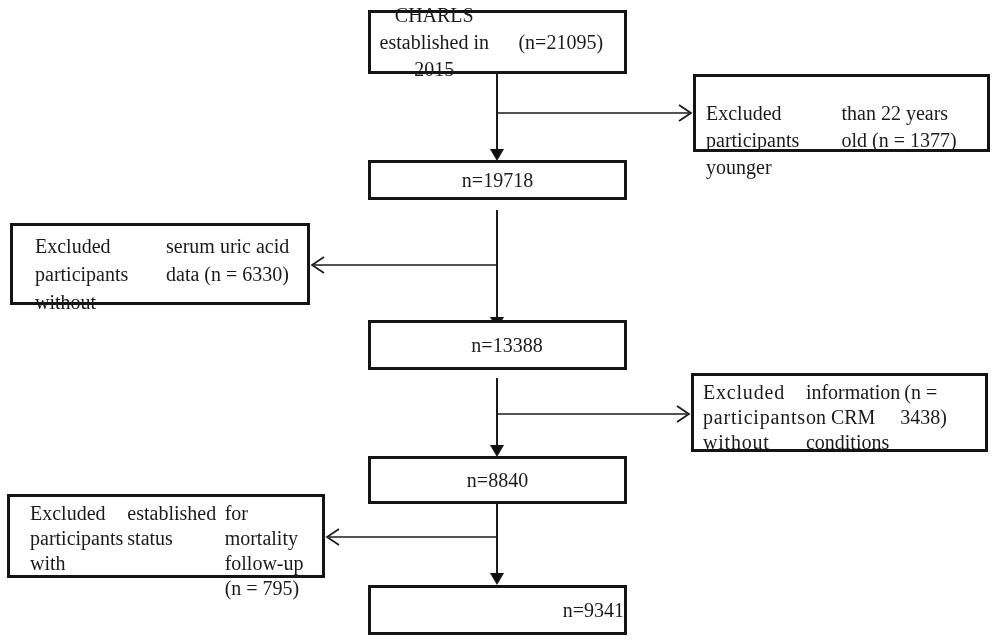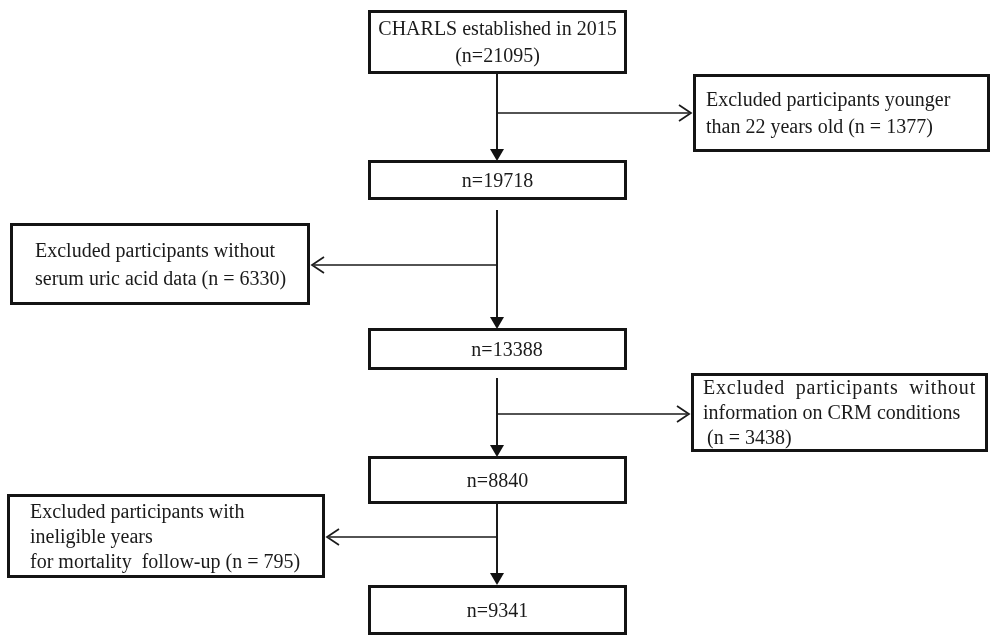--- a/index.html
+++ b/index.html
@@ -21,21 +21,21 @@
     left: 0;
     top: 0;
     pointer-events: none;
   }
   .box {
     position: absolute;
     box-sizing: border-box;
     border: 3px solid #141414;
     background: #ffffff;
     display: flex;
-    flex-direction: column;
+    flex-direction: row;
     justify-content: center;
     font-size: 20px;
     line-height: 27px;
   }
   .box.center-text {
     align-items: center;
     text-align: center;
   }
   .box.left-text {
     align-items: flex-start;
@@ -80,47 +80,47 @@
 
   <div class="box center-text" style="left:368px; top:10px; width:259px; height:64px;">
     <div class="ln">CHARLS established in 2015</div>
     <div class="ln">(n=21095)</div>
   </div>
 
   <div class="box center-text" style="left:368px; top:160px; width:259px; height:40px;text-align:center;">
     <div class="ln">n=19718</div>
   </div>
 
-  <div class="box center-text" style="left:368px; top:328px; width:259px; height:42px;padding-left:19px;">
+  <div class="box center-text" style="left:368px; top:320px; width:259px; height:50px;padding-left:19px;">
     <div class="ln">n=13388</div>
   </div>
 
   <div class="box center-text" style="left:368px; top:456px; width:259px; height:48px;">
     <div class="ln">n=8840</div>
   </div>
 
-  <div class="box center-text" style="left:368px; top:585px; width:259px; height:50px;">
+  <div class="box center-text" style="left:368px; top:585px; width:259px; height:50px;text-align:right;">
     <div class="ln">n=9341</div>
   </div>
 
-  <div class="box left-text" style="left:693px; top:74px; width:297px; height:78px; padding:6px 10px;">
+  <div class="box left-text" style="left:693px; top:74px; width:297px; height:78px; padding:23px 10px;">
     <div class="ln">Excluded participants younger</div>
     <div class="ln">than 22 years old (n = 1377)</div>
   </div>
 
   <div class="box left-text" style="left:691px; top:373px; width:297px; height:79px; padding:4px 9px; line-height:25px;">
     <div class="ln justify-line">Excluded participants without</div>
     <div class="ln">information on CRM conditions</div>
     <div class="ln indent-sm">(n = 3438)</div>
   </div>
 
   <div class="box left-text" style="left:10px; top:223px; width:300px; height:82px; padding:6px 10px 6px 22px; line-height:28px;">
     <div class="ln">Excluded participants without</div>
     <div class="ln">serum uric acid data (n = 6330)</div>
   </div>
 
   <div class="box left-text" style="left:7px; top:494px; width:318px; height:84px; padding:4px 0 4px 20px; line-height:25px;">
     <div class="ln">Excluded participants with</div>
-    <div class="ln">ineligible years</div>
+    <div class="ln">established status</div>
     <div class="ln pre">for mortality  follow-up (n = 795)</div>
   </div>
 
 </div>
 
 </body></html>

